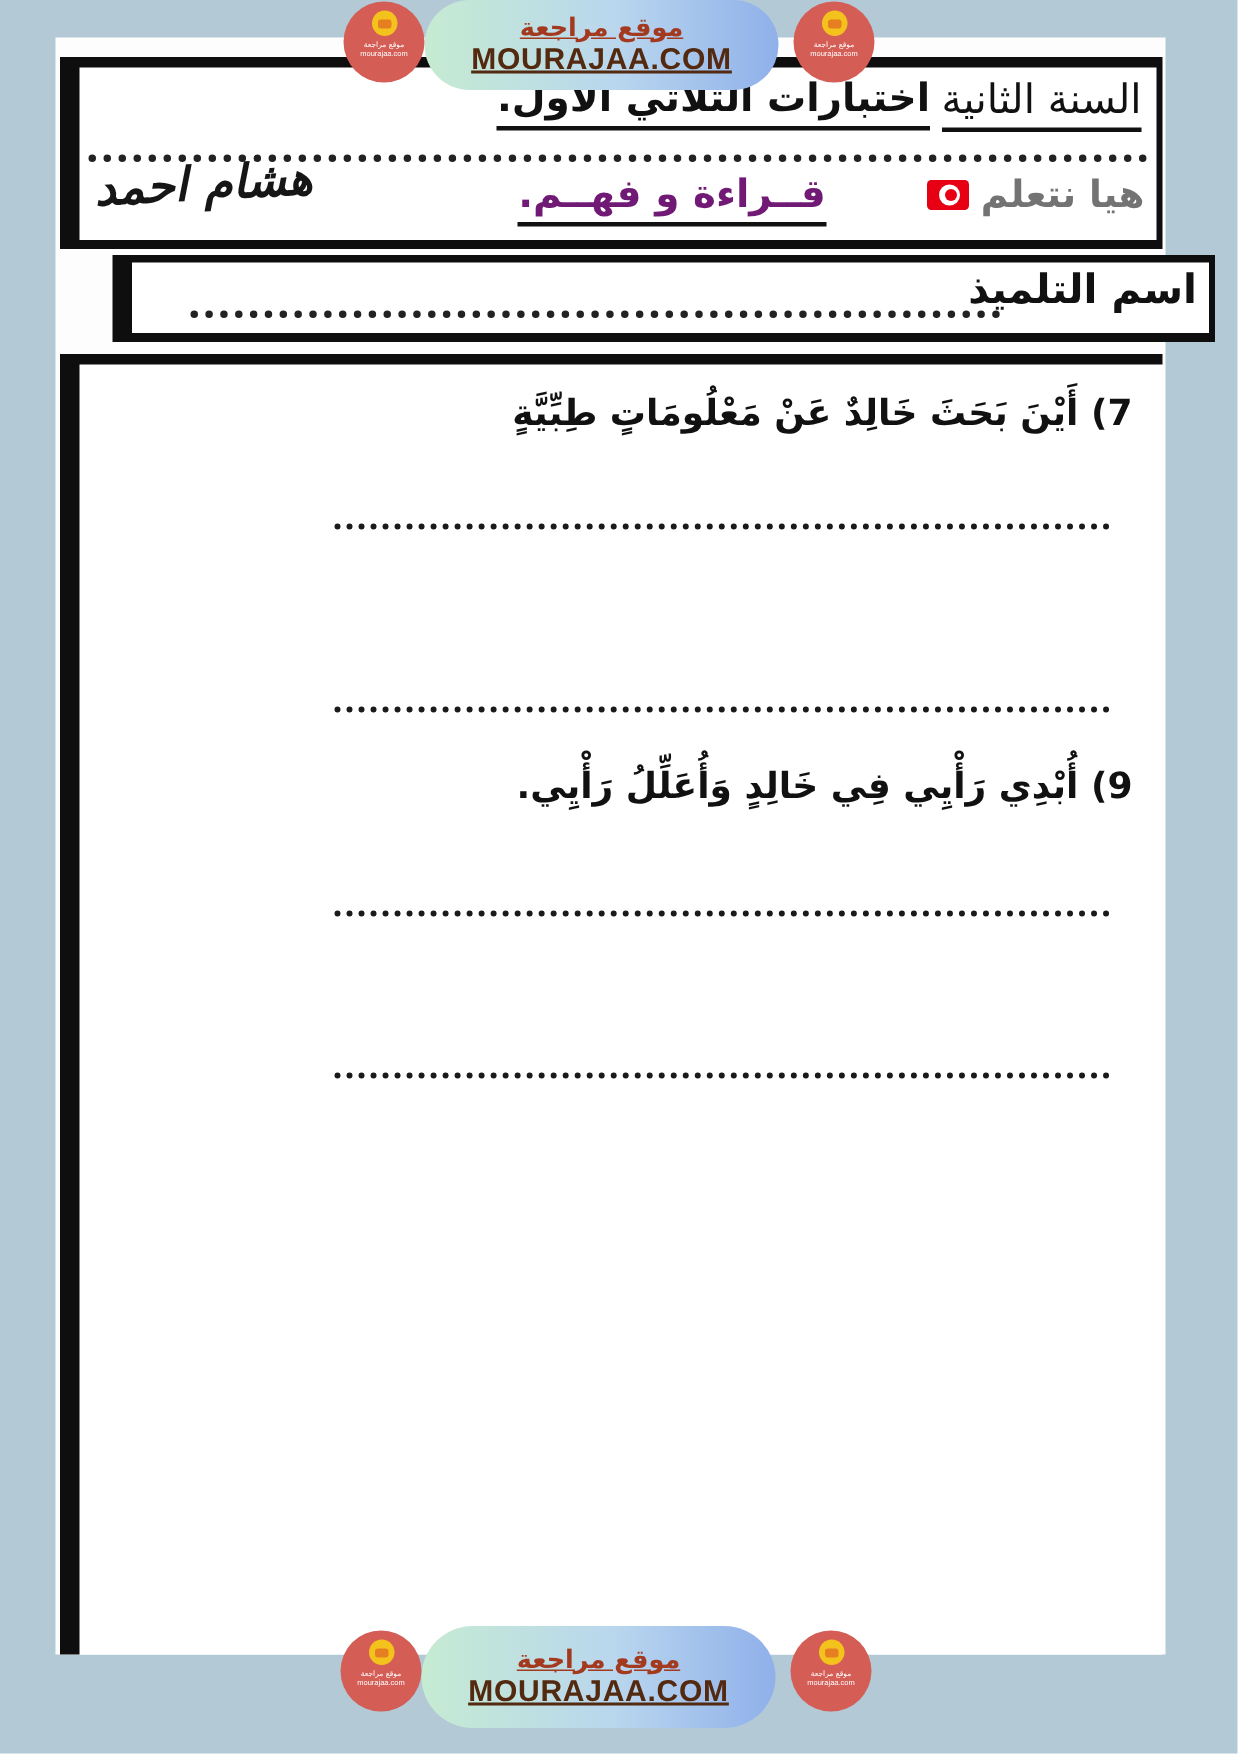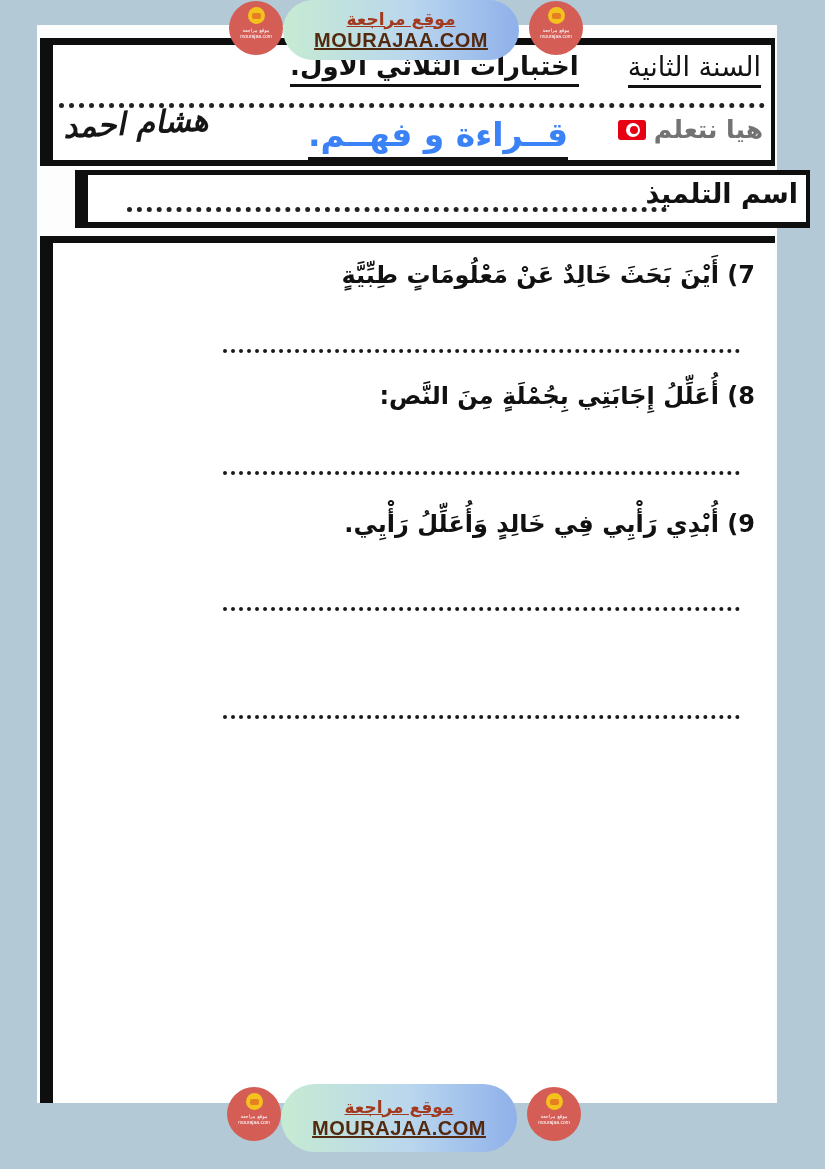--- a/index.html
+++ b/index.html
@@ -21,28 +21,28 @@
     border-style:solid;border-color:#0e0e0e;border-width:5px 4px 6px 13px;background:#fff;margin-left:35px;
   }
   .content-area{
     position:absolute;left:40px;top:236px;width:735px;height:867px;box-sizing:border-box;
     border-style:solid;border-color:#0e0e0e;border-width:7px 0 0 13px;background:#fff;
   }
 
   .ar{direction:rtl;unicode-bidi:embed;}
 
   .year-label{position:absolute;top:6px;right:10px;font-size:27px;font-weight:normal;color:#111;}
-  .exam-title{position:absolute;top:6px;left:237px;width:330px;text-align:left;font-size:26px;font-weight:bold;color:#111;}
+  .exam-title{position:absolute;top:6px;left:237px;width:330px;text-align:right;font-size:26px;font-weight:bold;color:#111;}
   .exam-title span,.year-label span,.subject-label span{border-bottom:3px solid #111;padding-bottom:3px;}
   .header-dots{position:absolute;top:58px;left:6px;right:6px;height:0;border-bottom:5px dotted #222;}
   .learn-group{position:absolute;top:70px;right:8px;display:flex;align-items:center;gap:8px;font-size:25px;font-weight:bold;color:#737373;direction:rtl;}
   .flag{width:28px;height:20px;background:#e70013;border-radius:3px;position:relative;display:inline-block;}
   .flag::before{content:'';position:absolute;left:8px;top:3px;width:14px;height:14px;background:#fff;border-radius:50%;}
   .flag::after{content:'';position:absolute;left:12px;top:6px;width:8px;height:8px;background:#e70013;border-radius:50%;}
-  .subject-label{position:absolute;top:70px;left:255px;width:280px;text-align:left;font-size:33px;font-weight:bold;color:#3b82f6;}
+  .subject-label{position:absolute;top:70px;left:255px;width:280px;text-align:center;font-size:26px;font-weight:bold;color:#701a75;}
   .handwritten{position:absolute;top:60px;left:10px;font-size:31px;font-weight:bold;font-style:italic;color:#161616;transform:rotate(-3deg);}
 
   .student-label{position:absolute;top:3px;right:8px;font-size:27px;font-weight:bold;color:#111;}
   .student-dots{position:absolute;top:32px;left:39px;width:540px;height:0;border-bottom:5px dotted #222;}
 
   .question{position:absolute;right:20px;font-size:24px;font-weight:bold;color:#111;direction:rtl;line-height:40px;white-space:nowrap;}
   .q-dots{position:absolute;left:170px;width:517px;height:0;border-bottom:4px dotted #1a1a1a;}
 
   
   .pill{
@@ -96,24 +96,20 @@
   <div class="student-dots"></div>
 </div>
 
 <div class="content-area">
   <div class="question" style="top:12px;">
     <span>7)</span>
     <span>أَيْنَ بَحَثَ خَالِدٌ عَنْ مَعْلُومَاتٍ طِبِّيَّةٍ</span>
   </div>
   <div class="q-dots" style="top:106px;"></div>
 
-  <div class="question" style="top:133px;">
-    <span>8)</span>
-    <span>أُعَلِّلُ إِجَابَتِي بِجُمْلَةٍ مِنَ النَّص:</span>
-  </div>
   <div class="q-dots" style="top:228px;"></div>
 
   <div class="question" style="top:261px;">
     <span>9)</span>
     <span>أُبْدِي رَأْيِي فِي خَالِدٍ وَأُعَلِّلُ رَأْيِي.</span>
   </div>
   <div class="q-dots" style="top:364px;"></div>
   <div class="q-dots" style="top:472px;"></div>
 </div>
 

